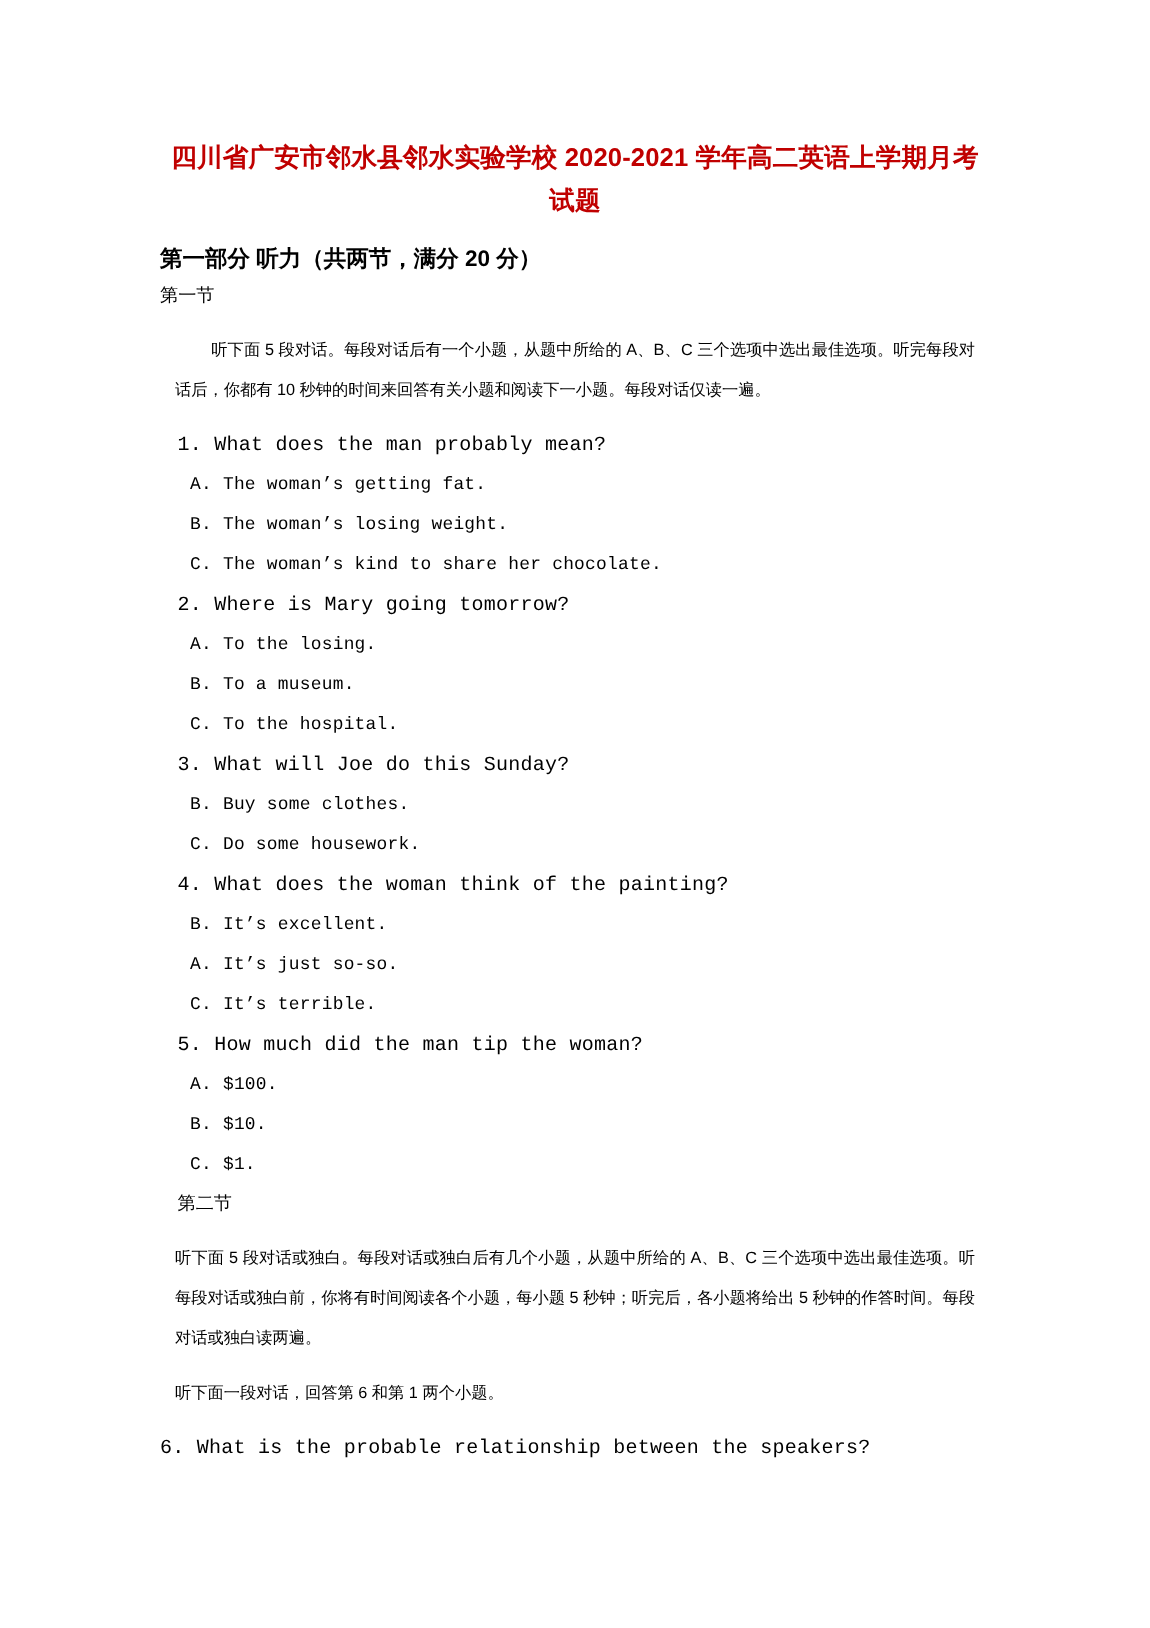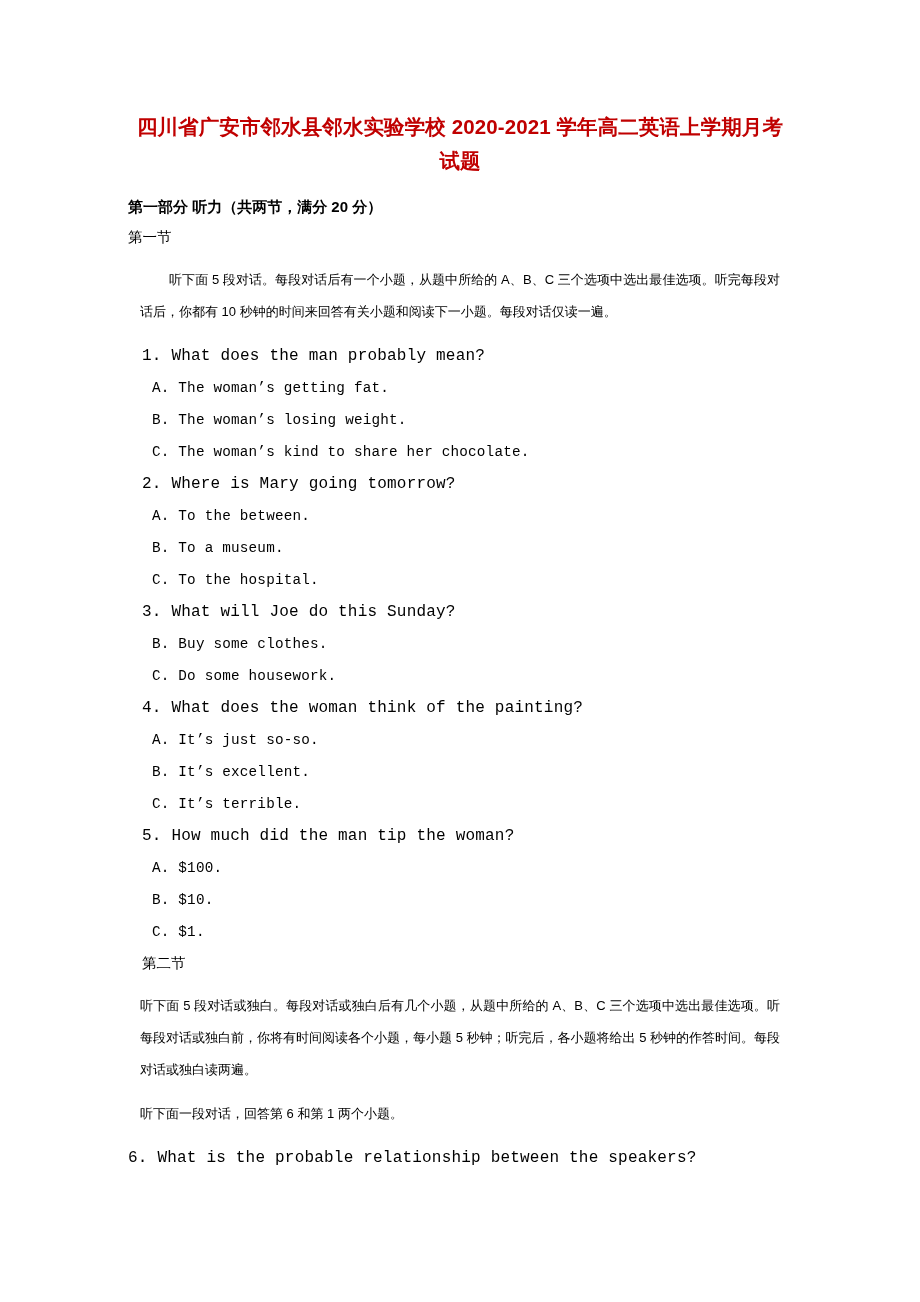--- a/index.html
+++ b/index.html
@@ -26,21 +26,21 @@
     font-weight: bold;
     font-size: 20.5px;
     line-height: 34px;
     text-align: center;
     margin: 0 0 14px 0;
     letter-spacing: 0.1px;
   }
   .section-heading {
     font-family: "Liberation Sans", sans-serif;
     font-weight: bold;
-    font-size: 15px;
+    font-size: 18px;
     line-height: 30px;
     margin: 4px 0 0 0;
   }
   .sub-heading {
     font-family: "Liberation Sans", sans-serif;
     font-size: 14.5px;
     line-height: 30px;
     margin: 0;
   }
   .para-cn {
@@ -89,35 +89,35 @@
 
   <div class="blk">
     <p class="q-line">1. What does the man probably mean?</p>
     <p class="opt-line">A. The woman’s getting fat.</p>
     <p class="opt-line">B. The woman’s losing weight.</p>
     <p class="opt-line">C. The woman’s kind to share her chocolate.</p>
   </div>
 
   <div class="blk">
     <p class="q-line">2. Where is Mary going tomorrow?</p>
-    <p class="opt-line">A. To the between.</p>
+    <p class="opt-line">A. To the losing.</p>
     <p class="opt-line">B. To a museum.</p>
     <p class="opt-line">C. To the hospital.</p>
   </div>
 
   <div class="blk">
     <p class="q-line">3. What will Joe do this Sunday?</p>
     <p class="opt-line">B. Buy some clothes.</p>
     <p class="opt-line">C. Do some housework.</p>
   </div>
 
   <div class="blk">
     <p class="q-line">4. What does the woman think of the painting?</p>
+    <p class="opt-line">B. It’s excellent.</p>
     <p class="opt-line">A. It’s just so-so.</p>
-    <p class="opt-line">B. It’s excellent.</p>
     <p class="opt-line">C. It’s terrible.</p>
   </div>
 
   <div class="blk">
     <p class="q-line">5. How much did the man tip the woman?</p>
     <p class="opt-line">A. $100.</p>
     <p class="opt-line">B. $10.</p>
     <p class="opt-line">C. $1.</p>
   </div>
 

